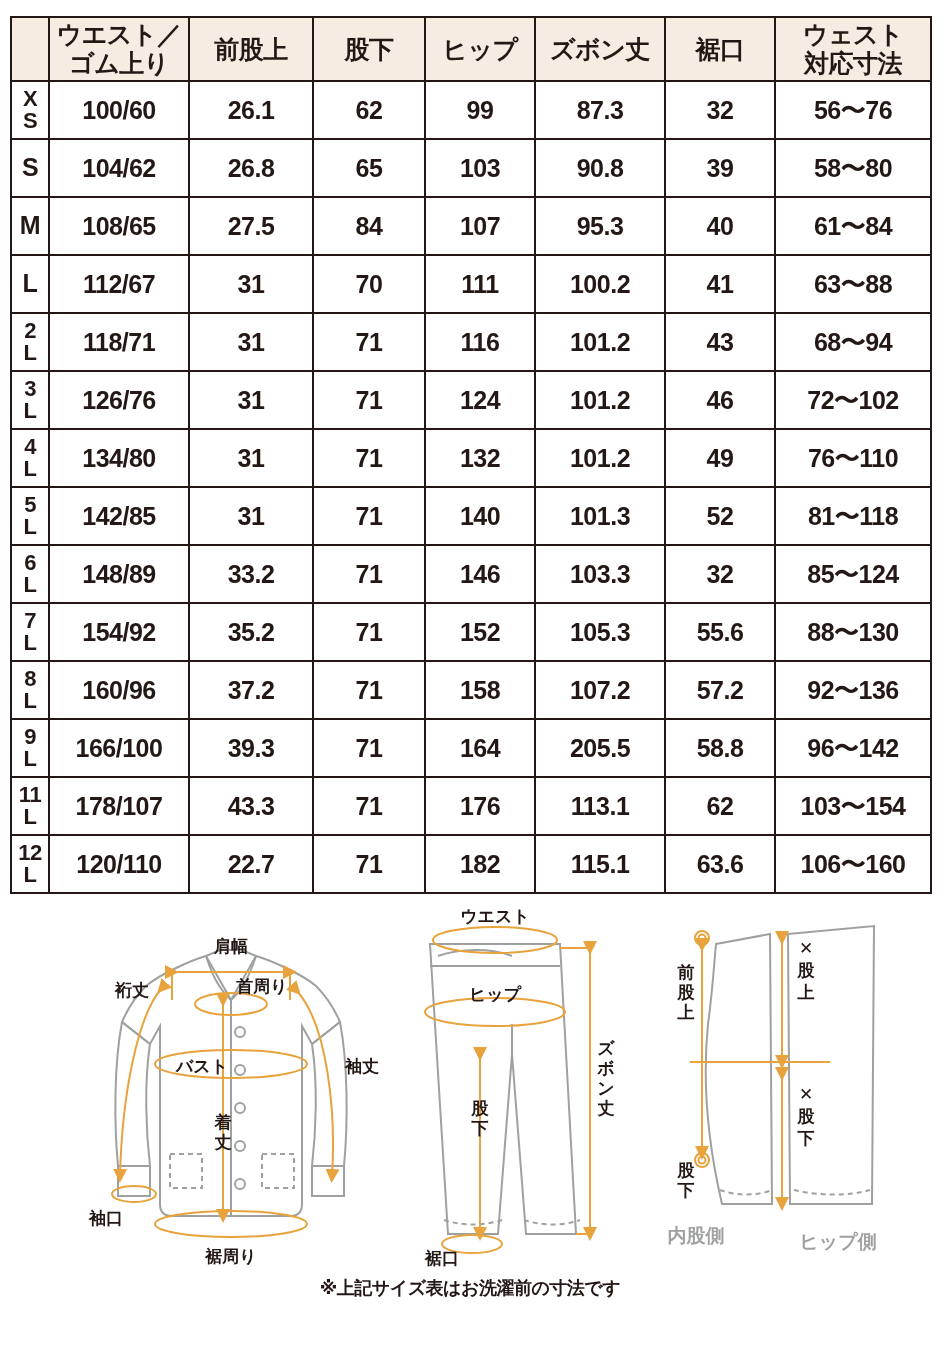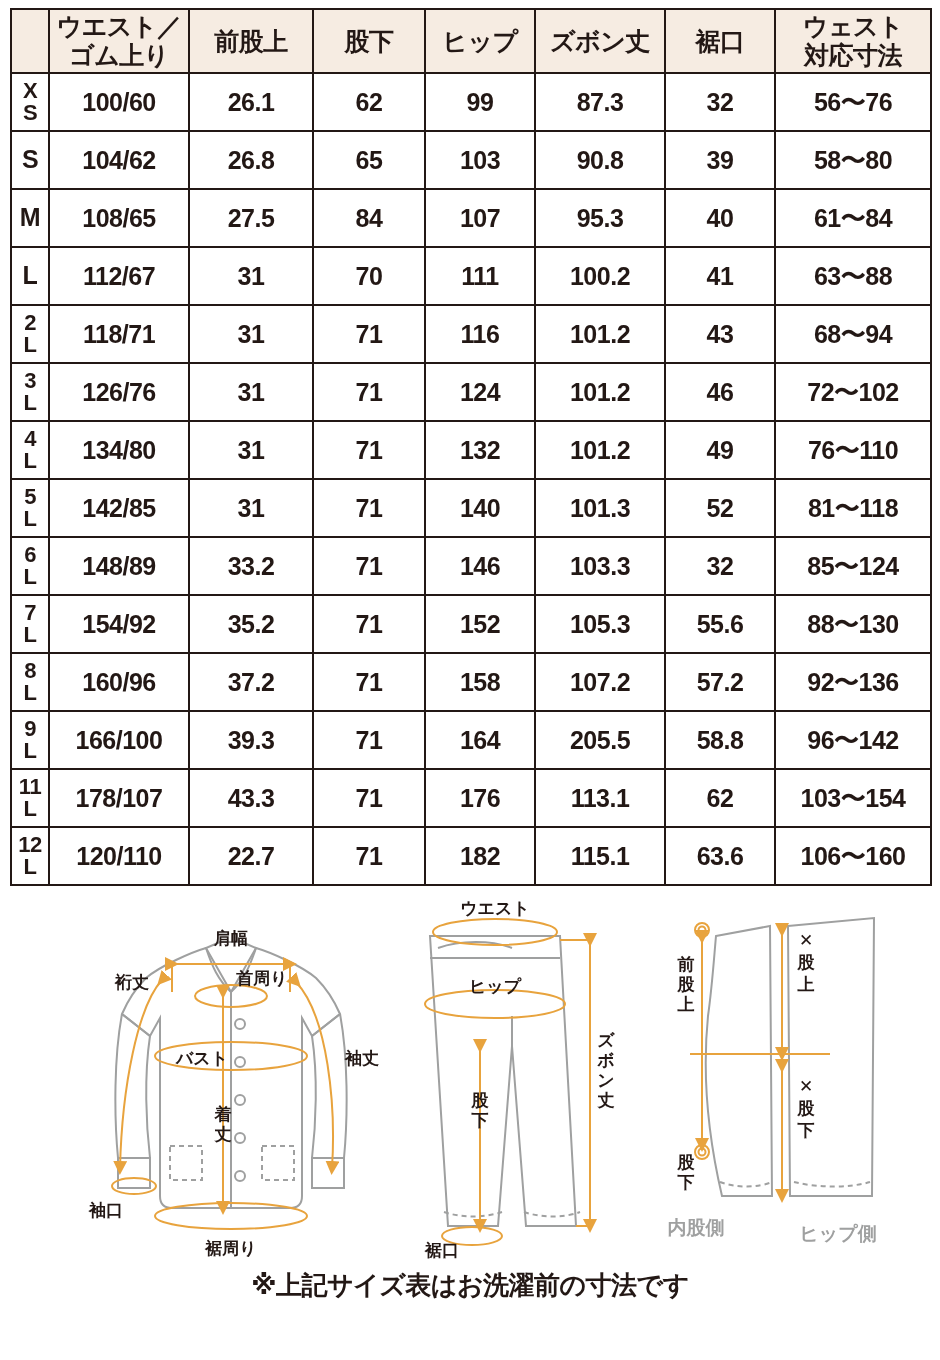--- a/index.html
+++ b/index.html
@@ -20,21 +20,21 @@
     height: 1360px;
     position: relative;
     box-sizing: border-box;
     padding: 8px 10px 0 10px;
   }
   
   table.size-table {
     border-collapse: collapse;
     table-layout: fixed;
     width: 920px;
-    margin: 0 auto;
+    margin: 8px auto;
   }
   table.size-table td, table.size-table th {
     border: 2px solid #231815;
     text-align: center;
     vertical-align: middle;
     font-weight: bold;
     color: #231815;
     padding: 0;
   }
   table.size-table thead th {
@@ -77,21 +77,21 @@
   
   .diagrams {
     position: relative;
     width: 920px;
     height: 370px;
     margin: 10px auto 0 auto;
   }
   .diagrams svg { display: block; }
   .note {
     text-align: center;
-    font-size: 26px;
+    font-size: 18px;
     font-weight: bold;
     letter-spacing: -0.5px;
     margin-top: 2px;
     color: #231815;
   }
   .lbl {
     font-family: "Liberation Sans", "DejaVu Sans", sans-serif;
     font-weight: bold;
     fill: #231815;
   }

